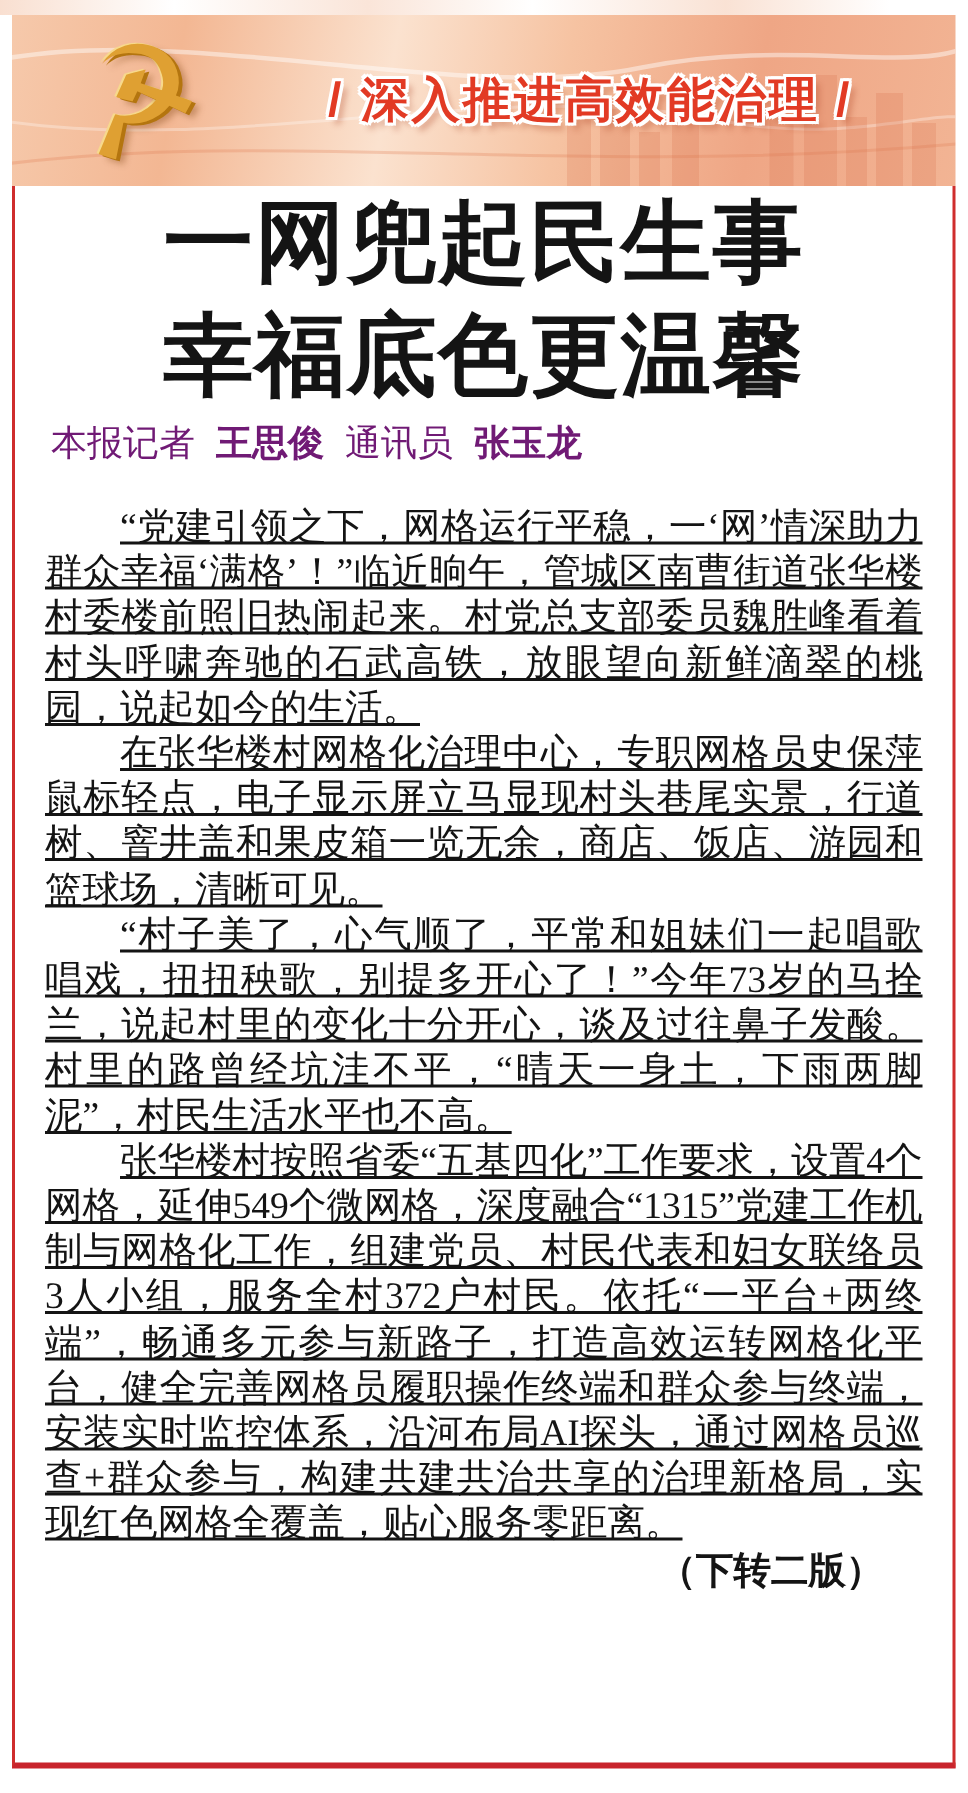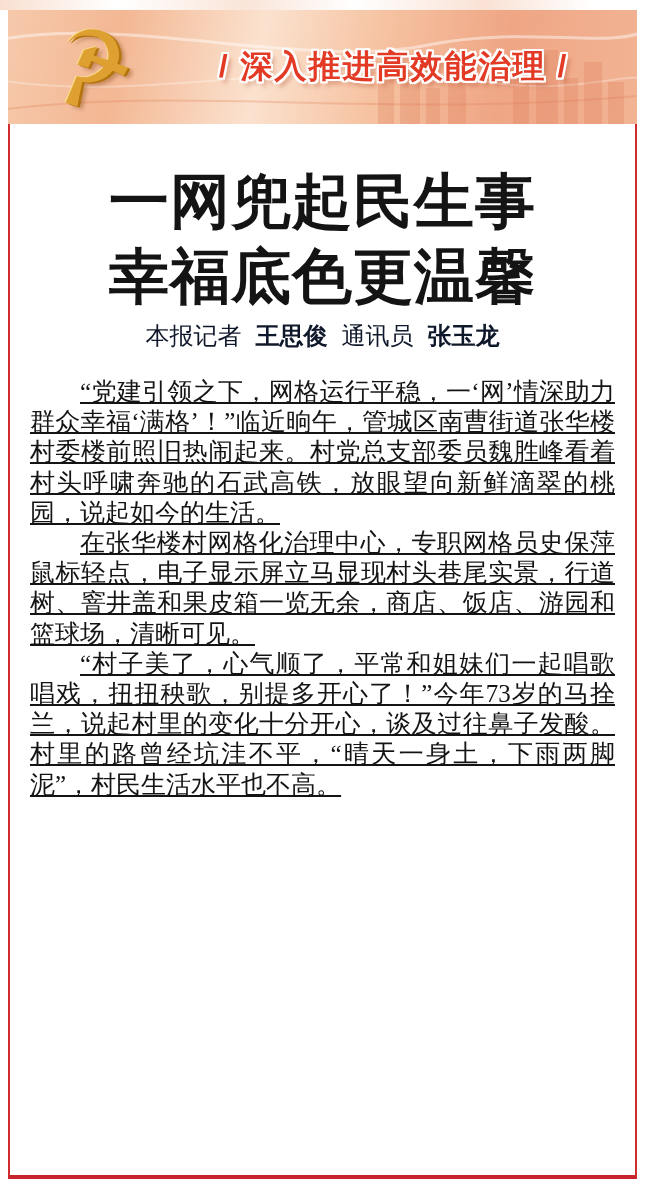--- a/index.html
+++ b/index.html
@@ -72,35 +72,33 @@
     position: absolute;
     left: 8px; top: 124px;
     width: 629px; height: 1055px;
     border-left: 2px solid #cf2d2d;
     border-right: 2px solid #cf2d2d;
     border-bottom: 4px solid #c8242c;
     background: #ffffff;
     padding: 0 20px;
   }
   .headline {
-    margin-top: 40px;
     text-align: center;
     font-family: "Liberation Sans", "DejaVu Sans", sans-serif;
     font-weight: 900;
     font-size: 60px;
     line-height: 75px;
     color: #141414;
     letter-spacing: 1px;
   }
   .byline {
     margin-top: 6px;
-    text-align: center;
     font-size: 24px;
     line-height: 32px;
-    color: #0f172a;
+    color: #701a75;
     white-space: nowrap;
   }
   .byline .label { font-weight: normal; margin: 0 4px; }
   .byline .name  { font-family: "Liberation Sans", "DejaVu Sans", sans-serif;
                    font-weight: bold; margin: 0 4px; }
   .body-text {
     margin-top: 25px;
     font-size: 25px;
     line-height: 30.2px;
     color: #141414;
@@ -159,17 +157,18 @@
       <span class="label">本报记者</span>
       <span class="name">王思俊</span>
       <span class="label">通讯员</span>
       <span class="name">张玉龙</span>
     </div>
 
     <div class="body-text">
       <p>“党建引领之下，网格运行平稳，一‘网’情深助力群众幸福‘满格’！”临近晌午，管城区南曹街道张华楼村委楼前照旧热闹起来。村党总支部委员魏胜峰看着村头呼啸奔驰的石武高铁，放眼望向新鲜滴翠的桃园，说起如今的生活。</p>
       <p>在张华楼村网格化治理中心，专职网格员史保萍鼠标轻点，电子显示屏立马显现村头巷尾实景，行道树、窨井盖和果皮箱一览无余，商店、饭店、游园和篮球场，清晰可见。</p>
       <p>“村子美了，心气顺了，平常和姐妹们一起唱歌唱戏，扭扭秧歌，别提多开心了！”今年73岁的马拴兰，说起村里的变化十分开心，谈及过往鼻子发酸。村里的路曾经坑洼不平，“晴天一身土，下雨两脚泥”，村民生活水平也不高。</p>
+      <p><span>张华楼村按照省委“五基四化”工作要求，设置4个网格，延伸549个微网格，深度融合“1315”党建工作机制与网格化工作，组建党员、村民代表和妇女联络员3人小组，服务全村372户村民。依托“一平台+两终端”，畅通多元参与新路子，打造高效运转网格化平台，健全完善网格员履职操作终端和群众参与终端，安装实时监控体系，沿河布局AI探头，通过网格员巡查+群众参与，构建共建共治共享的治理新格局，实现红色网格全覆盖，贴心服务零距离。</span><b class="cont">（下转二版）</b></p>
     </div>
 
   </div>
 
 </div>
 
 </body></html>

